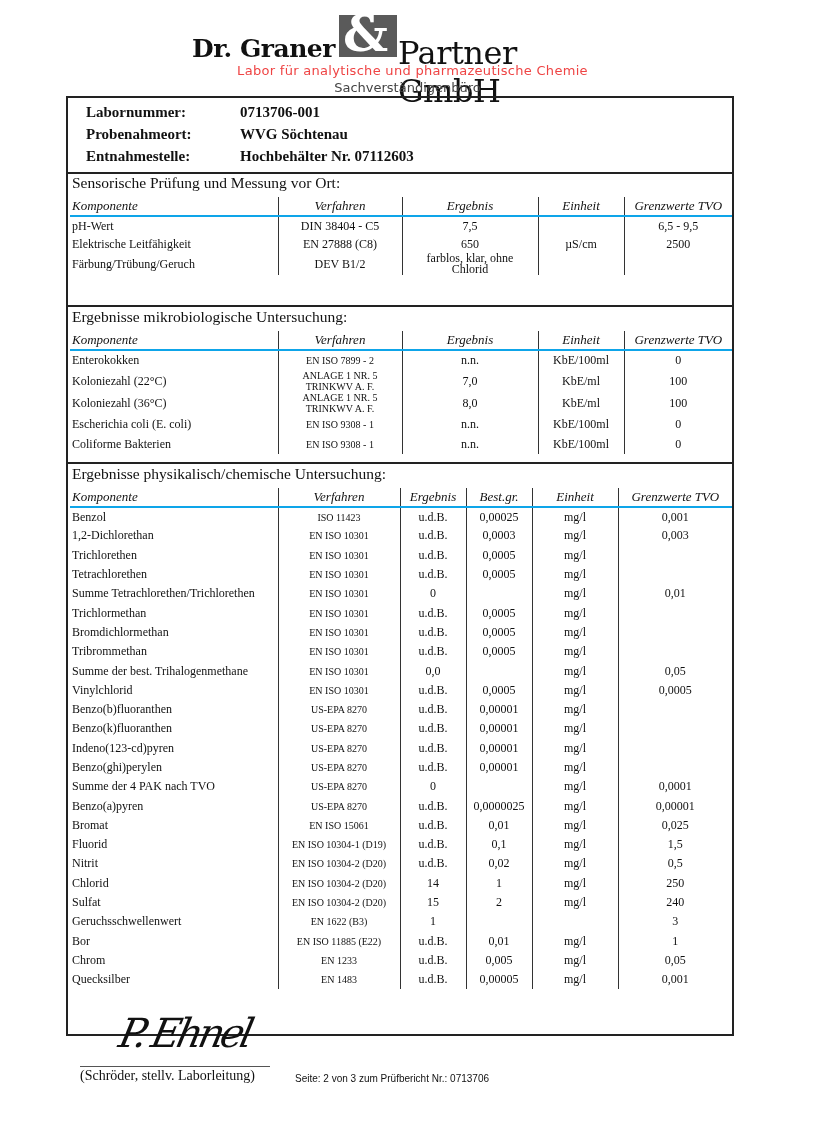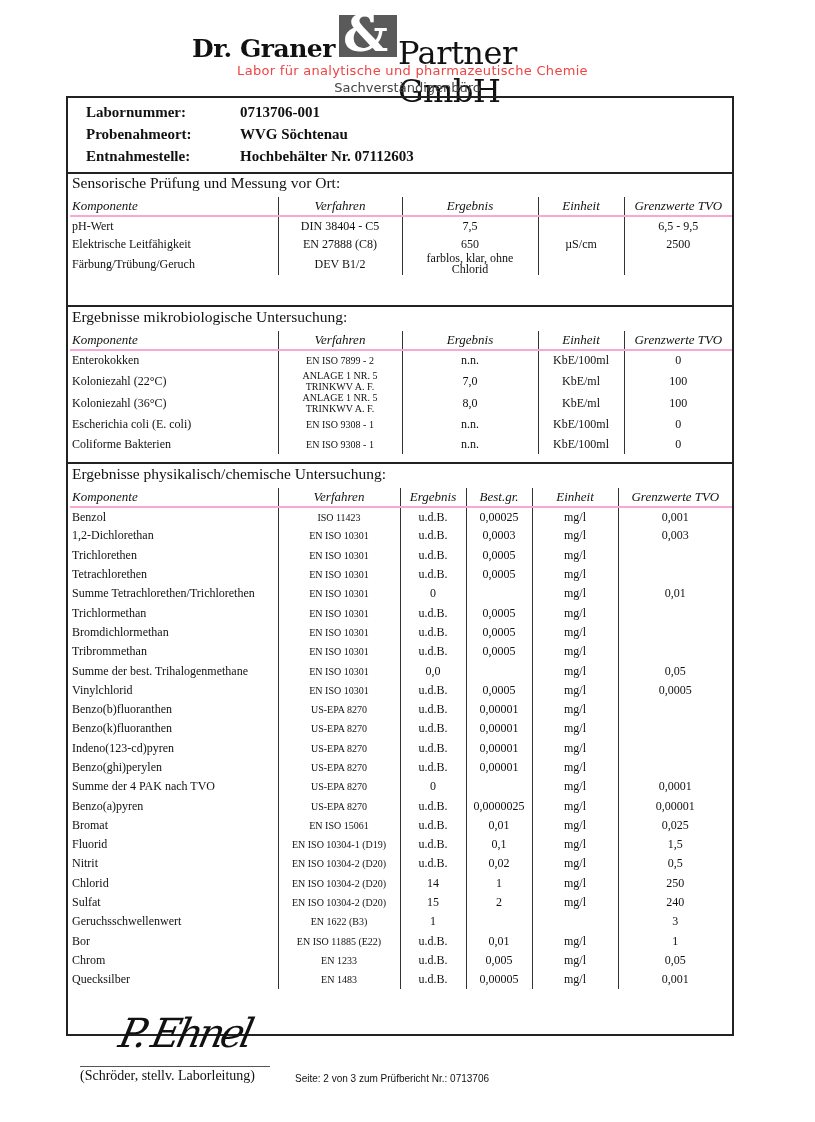--- a/index.html
+++ b/index.html
@@ -14,21 +14,21 @@
   .sub2 { position:absolute; top:80px; left:0; width:815px; text-align:center; font-family:"DejaVu Sans", sans-serif; font-size:13px; color:#444; }
 
   
   .frame { position:absolute; left:66px; top:96px; width:668px; height:940px; border:2px solid #222; box-sizing:border-box; }
   .info { position:absolute; left:86px; font-size:15px; font-weight:bold; }
   .info .v { position:absolute; left:154px; white-space:nowrap; }
   .sep { position:absolute; left:66px; width:668px; height:2px; background:#222; }
   .sectitle { position:absolute; left:72px; font-size:15.5px; }
 
   table.t { position:absolute; left:70px; border-collapse:collapse; font-size:12px; }
-  table.t th { font-style:italic; font-weight:normal; font-size:13px; border-bottom:2px solid #f9a8d4; height:18px; padding:0; }
+  table.t th { font-style:italic; font-weight:normal; font-size:13px; border-bottom:2px solid #0ea5e9; height:18px; padding:0; }
   table.t td { padding:0; height:18px; text-align:center; vertical-align:middle; white-space:nowrap; }
   table.t td.k { text-align:left; padding-left:2px; }
   table.t th.k { text-align:left; padding-left:2px; }
   table.t .vl { border-left:1px solid #333; }
   .method { font-size:10px; }
   .foot-sig { position:absolute; left:80px; top:1066px; width:190px; border-top:1px solid #555; }
   .sigmark { position:absolute; left:120px; top:1010px; font-family:"DejaVu Serif", serif; font-style:italic; font-size:40px; color:#111; transform:skewX(-12deg); letter-spacing:-4px; }
   .sigtxt { position:absolute; left:80px; top:1068px; font-size:14px; }
   .pagetxt { position:absolute; left:295px; top:1073px; font-family:"Liberation Sans", sans-serif; font-size:10px; }
   .watermark { position:absolute; left:500px; top:500px; width:520px; height:760px; border-radius:50%; border:60px solid #f4f4f4; opacity:0.6; z-index:-1; }

